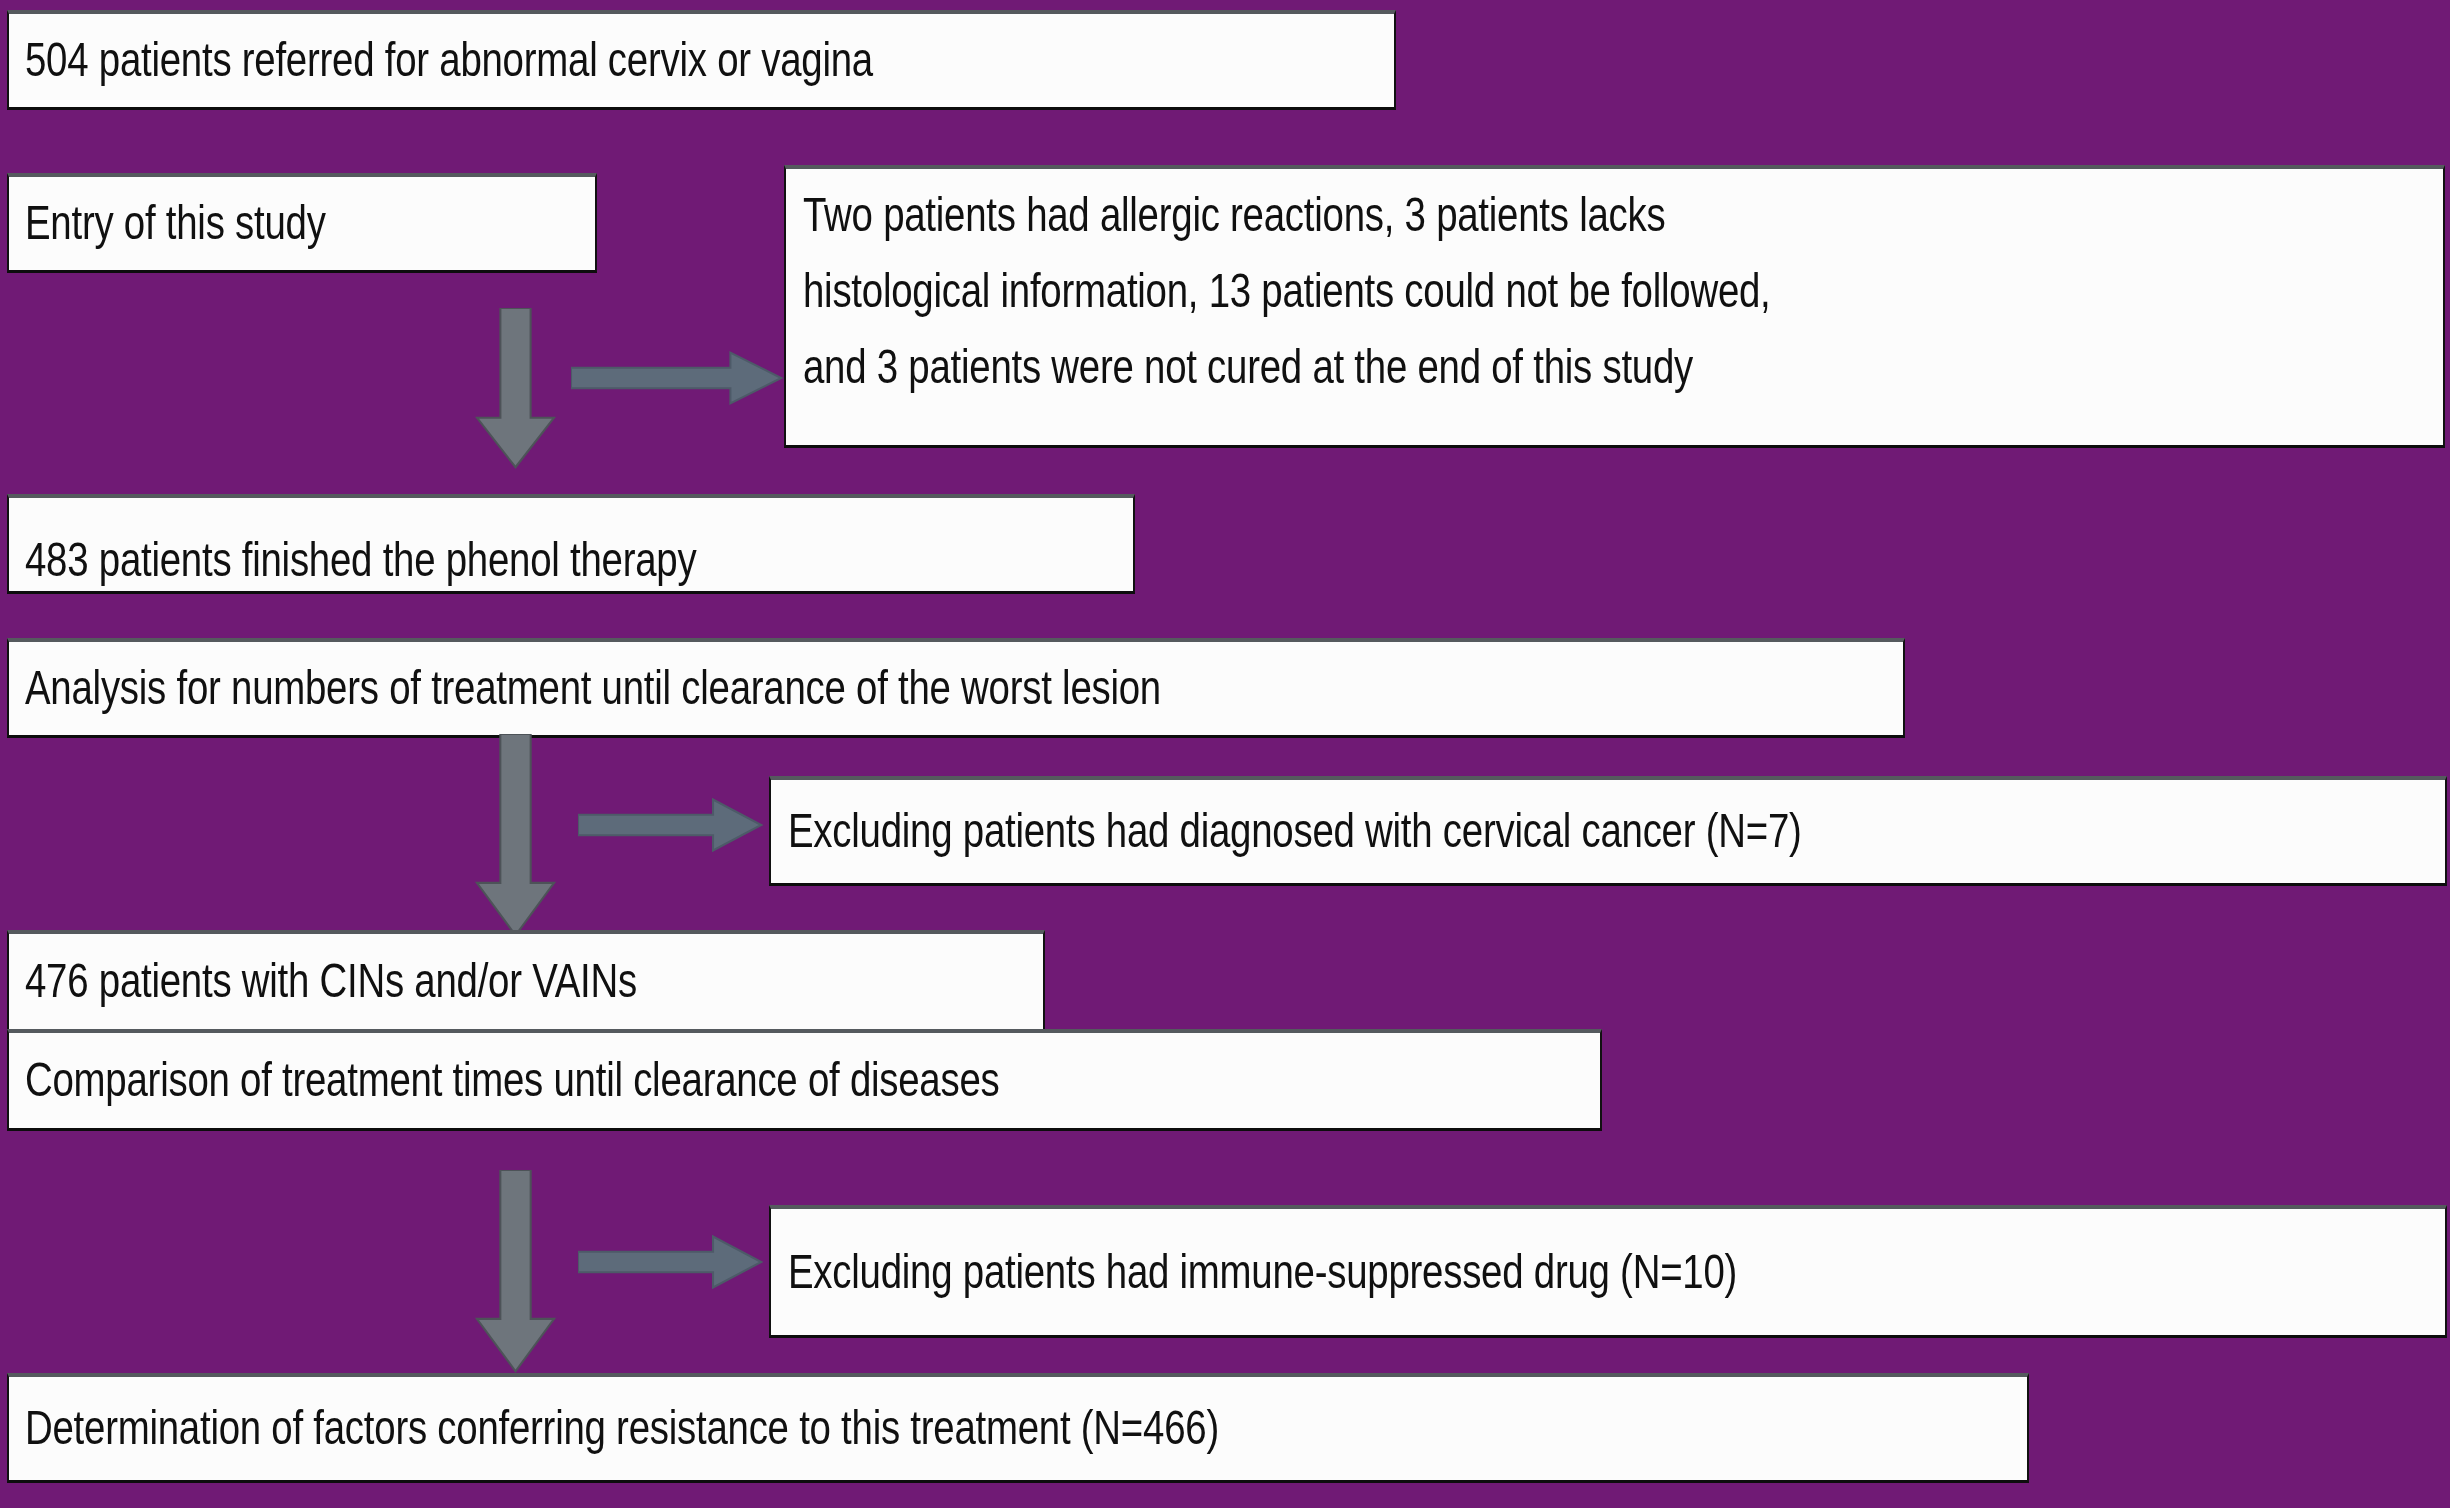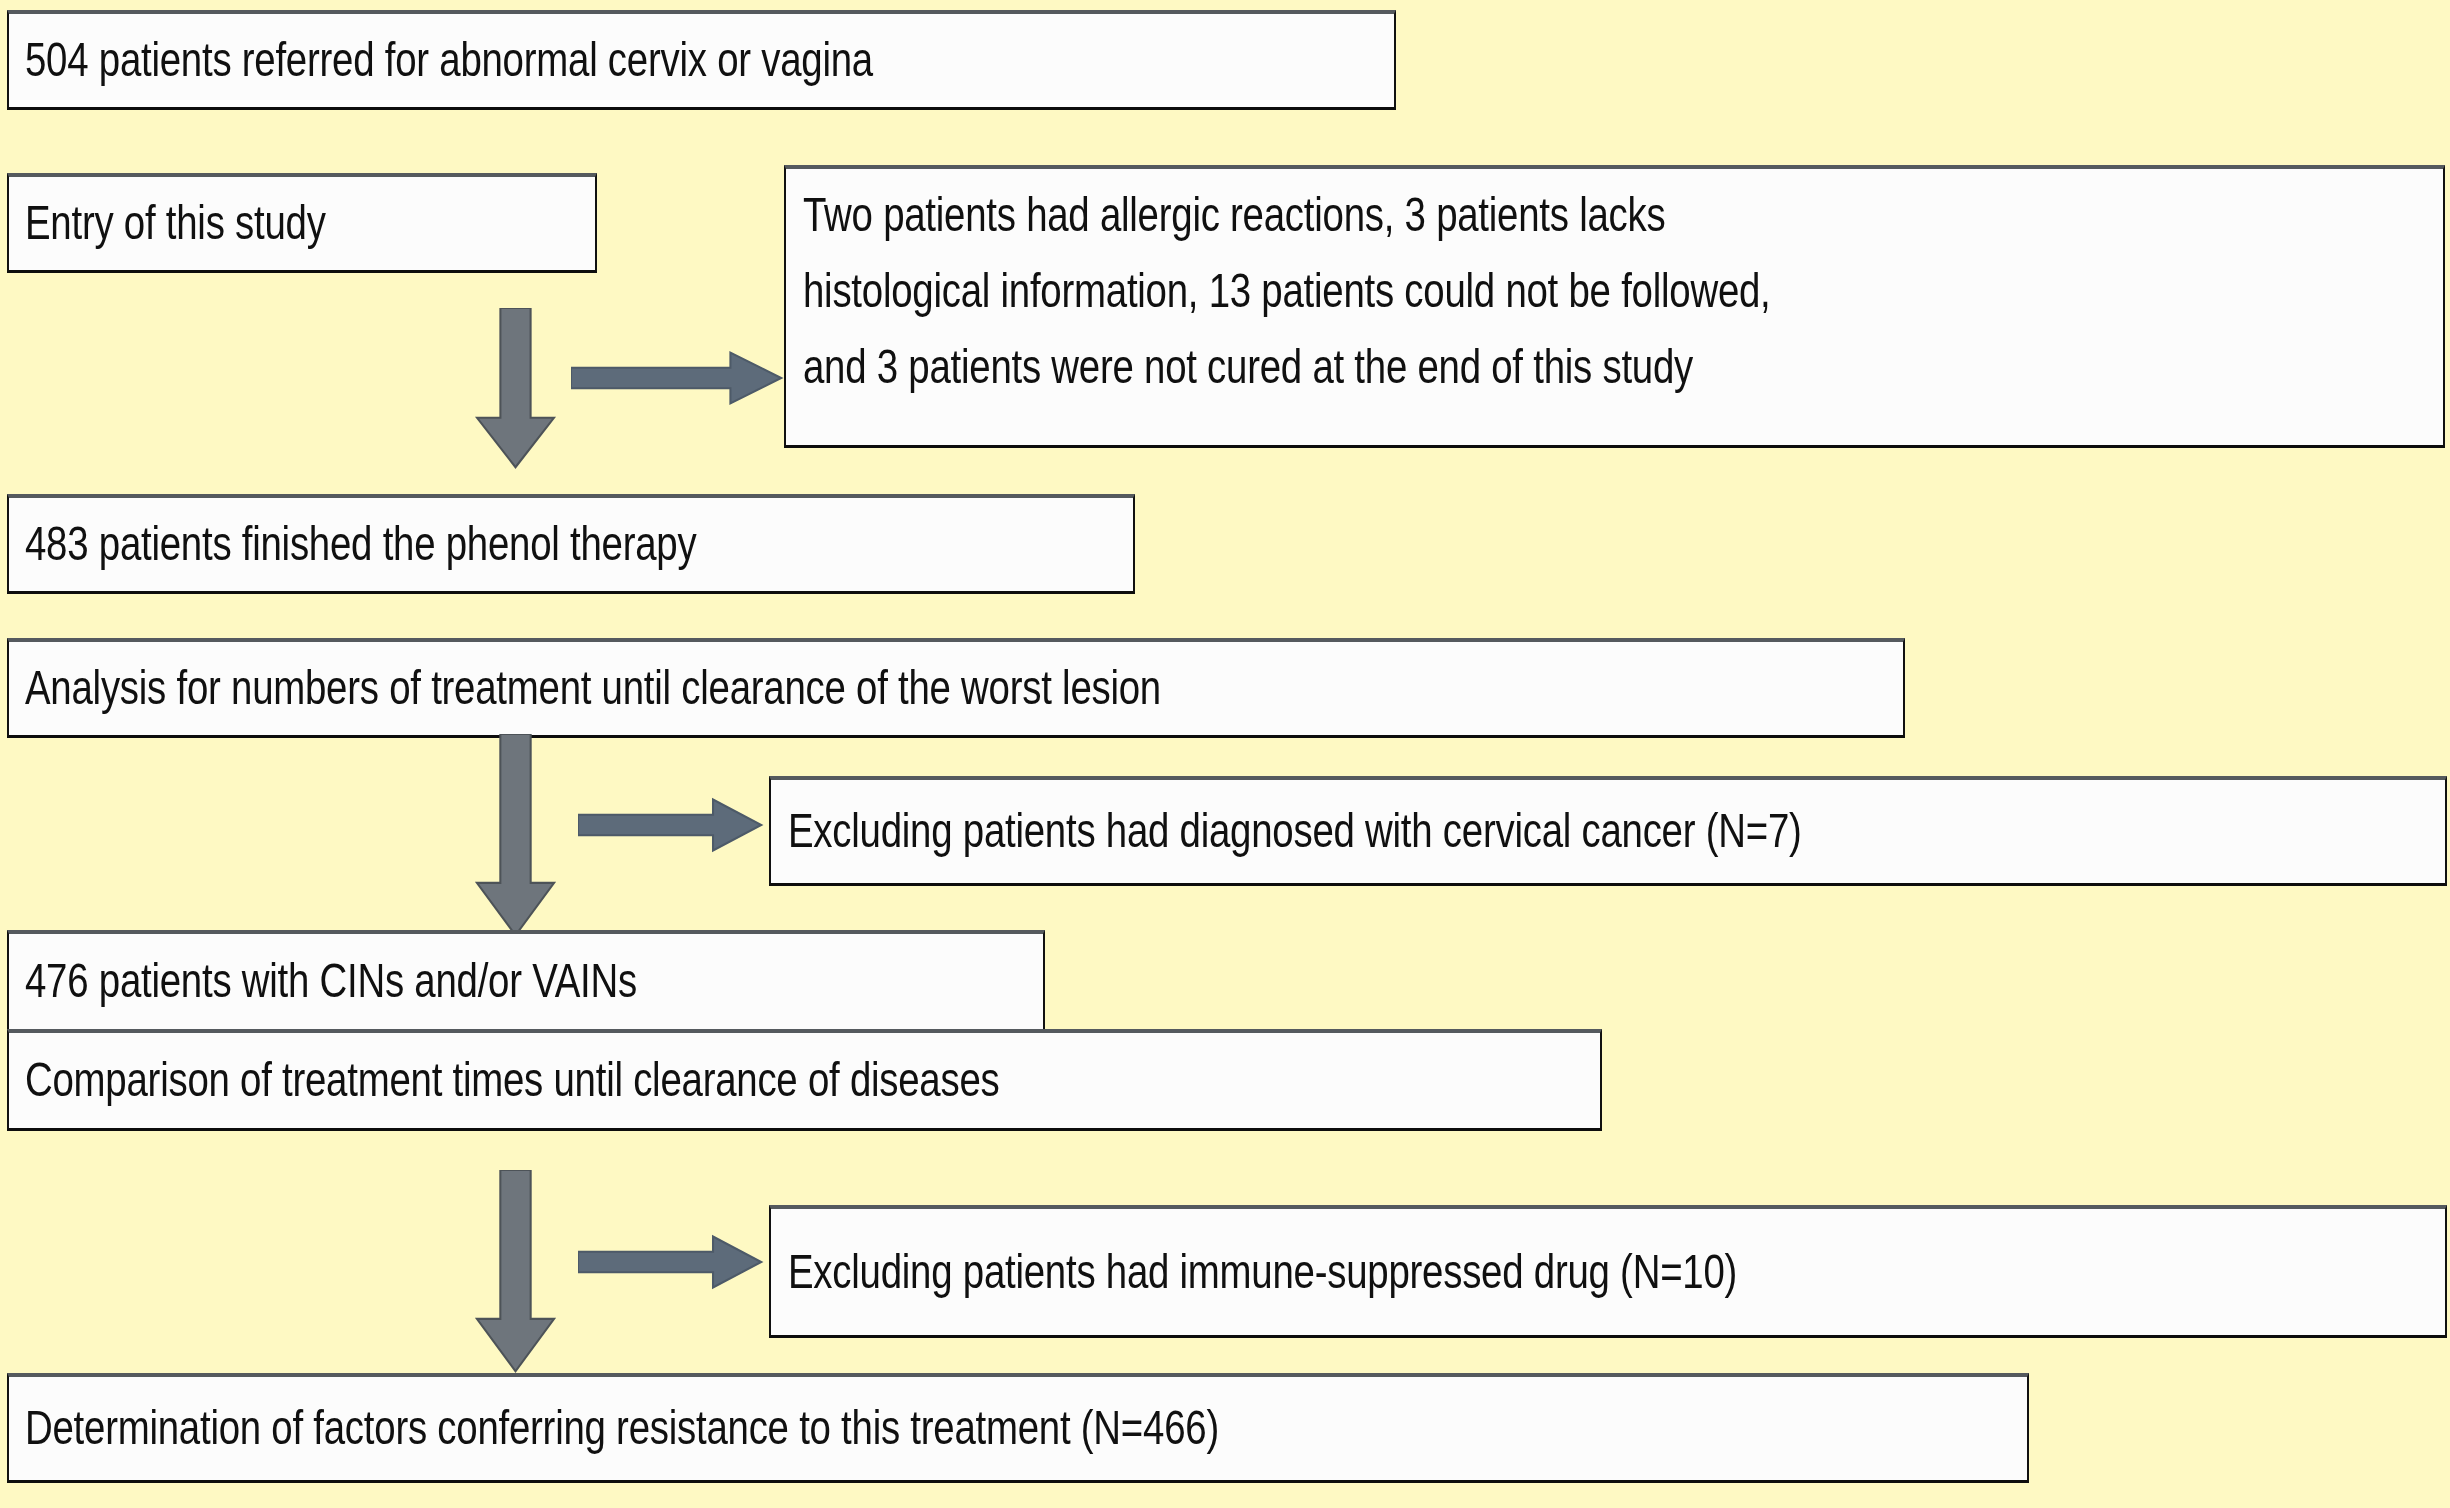--- a/index.html
+++ b/index.html
@@ -4,21 +4,21 @@
 <style>
   html, body {
     margin: 0;
     padding: 0;
     background: #ffffff;
   }
   #stage {
     position: relative;
     width: 2450px;
     height: 1509px;
-    background: #fef9c3;
+    background: #701a75;
     font-family: "Liberation Sans", "DejaVu Sans", sans-serif;
     overflow: hidden;
   }
 
   
   .fbox {
     position: absolute;
     box-sizing: border-box;
     background: #fcfcfc;
     border: 2.1px solid #111111;
@@ -82,21 +82,21 @@
       <polygon points="38,0 82,0 82,160 116,160 60,232 4,160 38,160" fill="#6e757c" stroke="#4d5358" stroke-width="3"></polygon>
     </svg>
   </div>
 
   <div class="arrow-right" style="left:571px; top:347px; width:213px; height:62px;">
     <svg width="213" height="62" viewBox="0 0 310 90">
       <polygon points="0,30 232,30 232,8 306,45 232,82 232,60 0,60" fill="#5d6b7a" stroke="#4d5a68" stroke-width="3"></polygon>
     </svg>
   </div>
 
-  <div class="fbox" style="left:6.9px; top:494px; width:1128px; height:100px;">
+  <div class="fbox" style="left:6.9px; top:494px; width:1128px; height:100px;align-items:flex-end;">
     <span class="txt">483 patients finished the phenol therapy</span>
   </div>
 
   <div class="fbox" style="left:6.9px; top:618px; width:1898px; height:100px;margin-top:20px;">
     <span class="txt">Analysis for numbers of treatment until clearance of the worst lesion</span>
   </div>
 
   <div class="arrow-down" style="left:474px; top:734px; width:83px; height:204px;">
     <svg width="83" height="204" viewBox="0 0 120 296">
       <polygon points="38,0 82,0 82,216 116,216 60,292 4,216 38,216" fill="#6e757c" stroke="#4d5358" stroke-width="3"></polygon>

